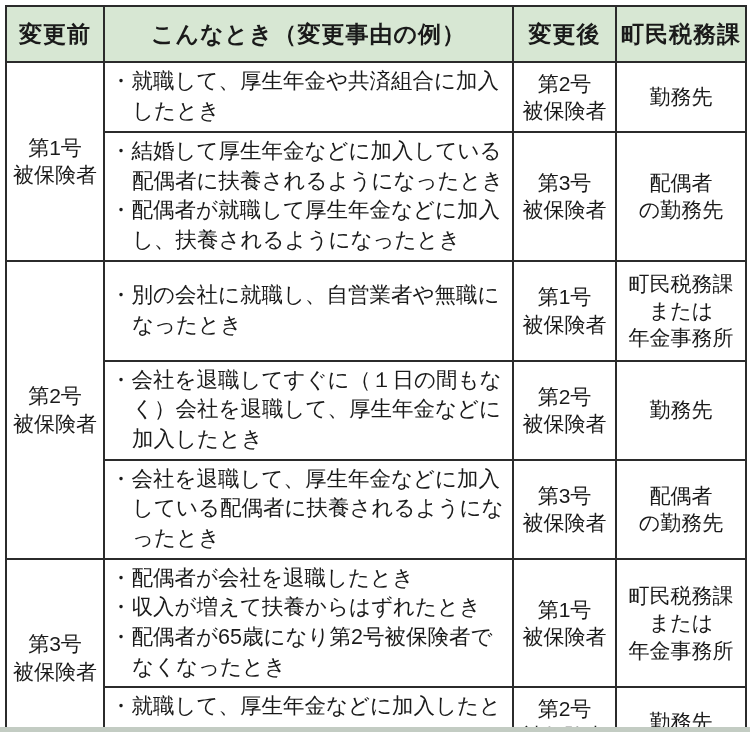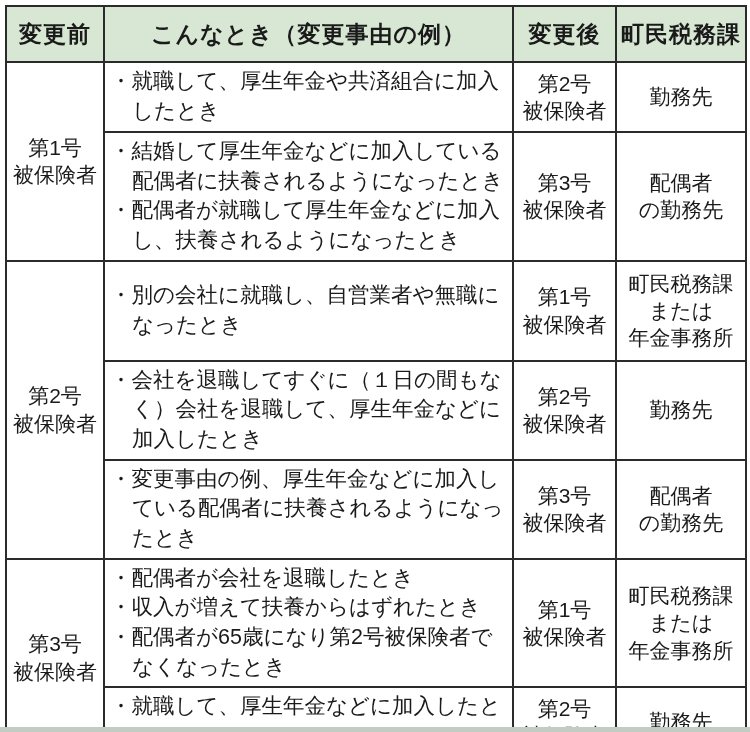--- a/index.html
+++ b/index.html
@@ -120,21 +120,21 @@
     <tr style="height:98px">
       <td class="cases">
         <div class="case-item">・会社を退職してすぐに（１日の間もなく）会社を退職して、厚生年金などに加入したとき</div>
       </td>
       <td class="after">第2号
 被保険者</td>
       <td class="place">勤務先</td>
     </tr>
     <tr style="height:88px">
       <td class="cases">
-        <div class="case-item">・変更事由の例、厚生年金などに加入している配偶者に扶養されるようになったとき</div>
+        <div class="case-item">・会社を退職して、厚生年金などに加入している配偶者に扶養されるようになったとき</div>
       </td>
       <td class="after">第3号
 被保険者</td>
       <td class="place">配偶者
 の勤務先</td>
     </tr>
 
     <tr style="height:124px">
       <td class="before" rowspan="2">第3号
 被保険者</td>

